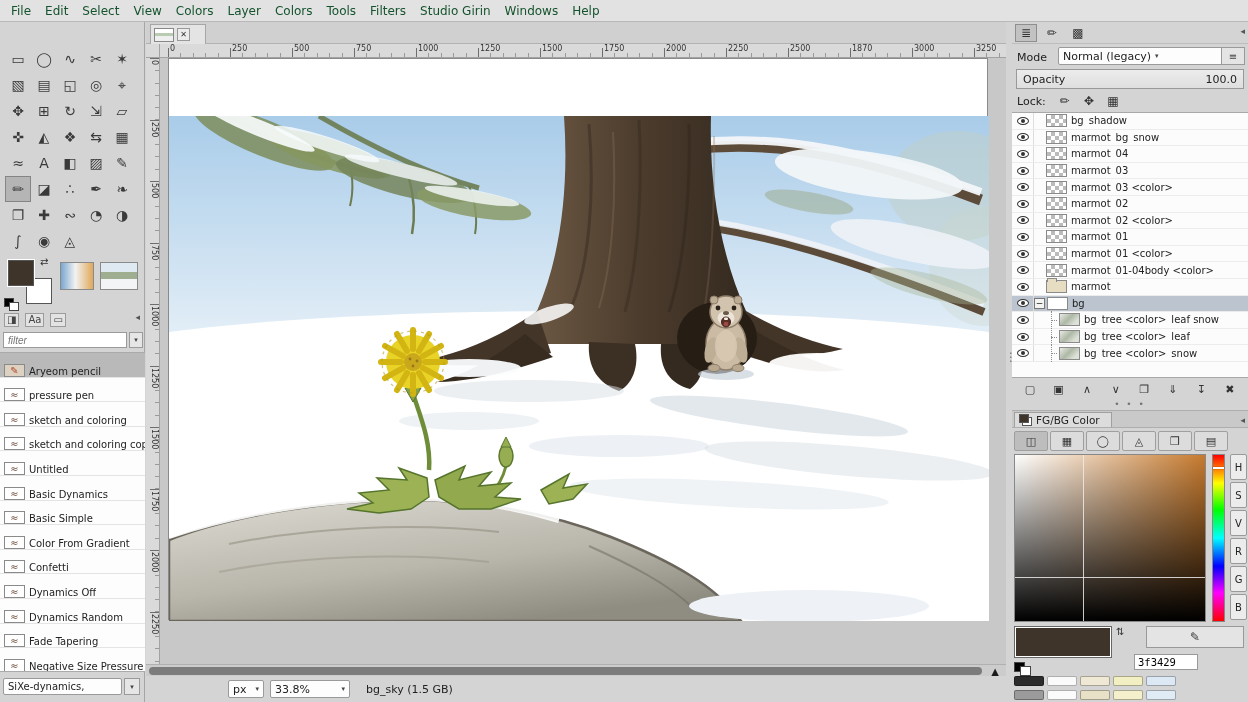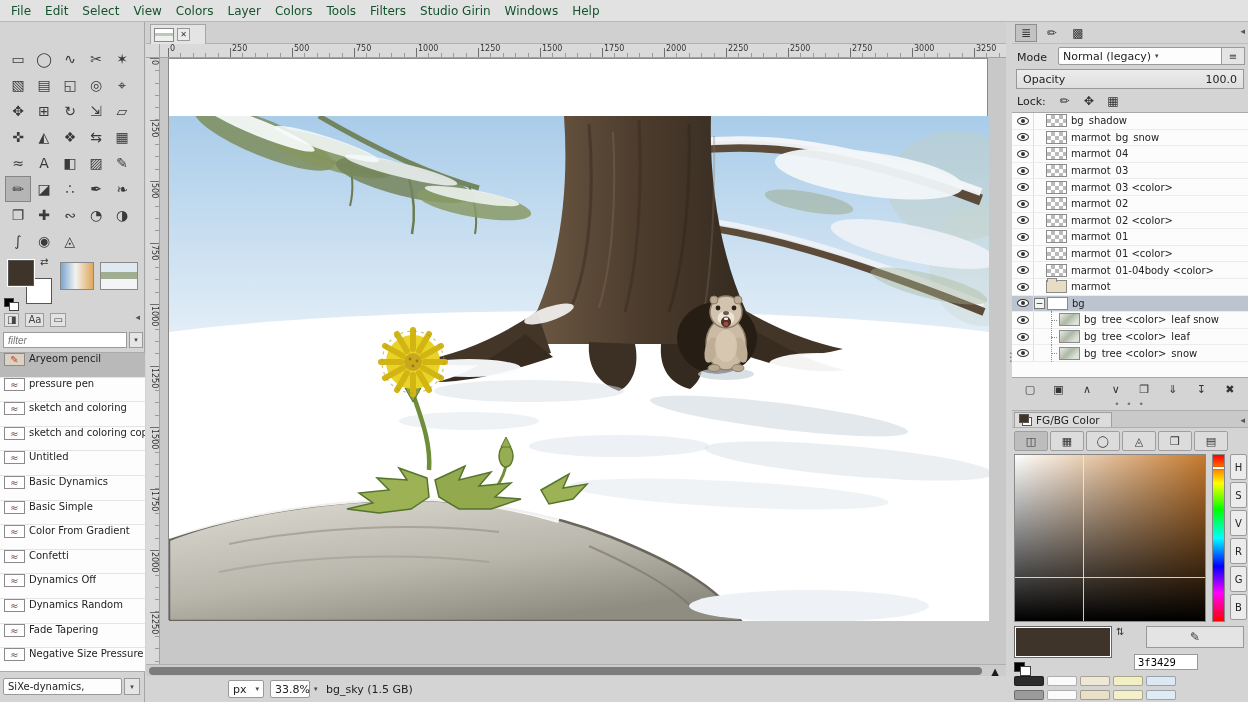--- a/index.html
+++ b/index.html
@@ -30,21 +30,21 @@
 #pattern-preview{left:100px;width:38px;background:linear-gradient(180deg,#dfe9f2 0 35%,#9fae90 35% 62%,#f2f4f6 62%)}
 #toolbox-toggles{position:absolute;left:2px;top:290px;width:141px;height:16px;display:flex;gap:6px;align-items:center;padding-left:2px}
 .tb-toggle{font-size:10px;color:#444;border:1px solid #9c9c9c;background:#e3e3e3;padding:0 2px;height:14px;line-height:12px}
 #toolbox-collapse{position:absolute;right:4px;top:290px;font-size:9px;color:#555}
 #dyn-filter{position:absolute;left:3px;top:310px;width:124px;height:16px;font-size:10px;font-style:italic;
             border:1px solid #9a9a9a;background:#fff;padding:0 4px;color:#777}
 #dyn-filter-chev{position:absolute;left:129px;top:310px;width:14px;height:16px;border:1px solid #9a9a9a;
                  background:#e6e6e6;font-size:7px;display:flex;align-items:center;justify-content:center;color:#444}
 #dyn-list{position:absolute;left:0;top:330px;width:145px;height:320px;background:#f7f7f7;
           border-top:1px solid #aaa;border-bottom:1px solid #aaa;overflow:hidden}
-.dyn-row{display:flex;align-items:flex-start;height:24.6px;border-bottom:1px solid #e4e4e4;background:#fdfdfd}
+.dyn-row{display:flex;align-items:flex-end;height:24.6px;border-bottom:1px solid #e4e4e4;background:#fdfdfd}
 .dyn-row.selected{background:#b9b9b9}
 .dyn-icon{width:17px;height:17px;border:1px solid #7d7d7d;background:#cfc9bf;margin:0 5px 0 4px;flex:none;
           display:flex;align-items:center;justify-content:center}
 .dyn-icon::after{content:"≈";font-size:10px;color:#6b4a3a}
 .dyn-icon.t-aryeom{background:#ddd2c2}
 .dyn-icon.t-aryeom::after{content:"✎";color:#b5482a}
 .dyn-label{font-size:10px;white-space:nowrap;overflow:hidden}
 #dyn-select{position:absolute;left:3px;top:656px;width:119px;height:17px}
 #dyn-select-chev{position:absolute;left:124px;top:656px;width:16px;height:17px;border:1px solid #9a9a9a;
                  background:#e6e6e6;font-size:7px;display:flex;align-items:center;justify-content:center;color:#444}
@@ -82,21 +82,21 @@
 #hscroll{position:absolute;left:0;top:642px;right:0;height:12px;background:#cccccc;border-top:1px solid #b0b0b0}
 #hthumb{position:absolute;left:3px;right:24px;top:2px;height:8px;background:#7c7c7c;border-radius:4px}
 #nav-btn{position:absolute;right:2px;top:0;width:18px;height:12px;display:flex;align-items:center;justify-content:center;
          font-size:10px;color:#1a1a1a}
 #statusbar{position:absolute;left:0;top:654px;right:0;height:26px;background:#d4d4d4;display:flex;align-items:center;
            font-size:11px;gap:6px;padding-left:82px}
 .combo{display:flex;align-items:center;justify-content:space-between;background:#fdfdfd;border:1px solid #9a9a9a;
        border-radius:2px;padding:0 4px;font-size:11px;color:#222;height:18px}
 .chev{font-size:7px;color:#444;margin-left:4px}
 #unit-combo{width:36px}
-#zoom-combo{width:40px}
+#zoom-combo{width:80px}
 #status-text{margin-left:10px;color:#222}
 
 
 #right-grip{position:absolute;left:1005px;top:350px;font-size:12px;color:#777;z-index:4}
 #right-dock{position:absolute;left:1012px;top:22px;width:236px;height:680px;background:#d4d4d4}
 #dock-tabs{position:absolute;left:0;top:0;right:0;height:22px;display:flex;align-items:center;gap:4px;padding-left:3px;
            border-bottom:1px solid #bdbdbd}
 .icon-btn{width:22px;height:18px;display:flex;align-items:center;justify-content:center;font-size:12px;color:#333;
           border:1px solid transparent}
 .icon-btn.active{background:#c2c2c2;border-color:#8e8e8e}
@@ -405,21 +405,21 @@
       <span class="hlab">250</span>
       <span class="hlab">500</span>
       <span class="hlab">750</span>
       <span class="hlab">1000</span>
       <span class="hlab">1250</span>
       <span class="hlab">1500</span>
       <span class="hlab">1750</span>
       <span class="hlab">2000</span>
       <span class="hlab">2250</span>
       <span class="hlab">2500</span>
-      <span class="hlab">2750</span>
+      <span class="hlab">1870</span>
       <span class="hlab">3000</span>
       <span class="hlab">3250</span>
   </div>
   <div id="vruler">
     <span class="vlab">0</span>
       <span class="vlab">250</span>
       <span class="vlab">500</span>
       <span class="vlab">750</span>
       <span class="vlab">1000</span>
       <span class="vlab">1250</span>

